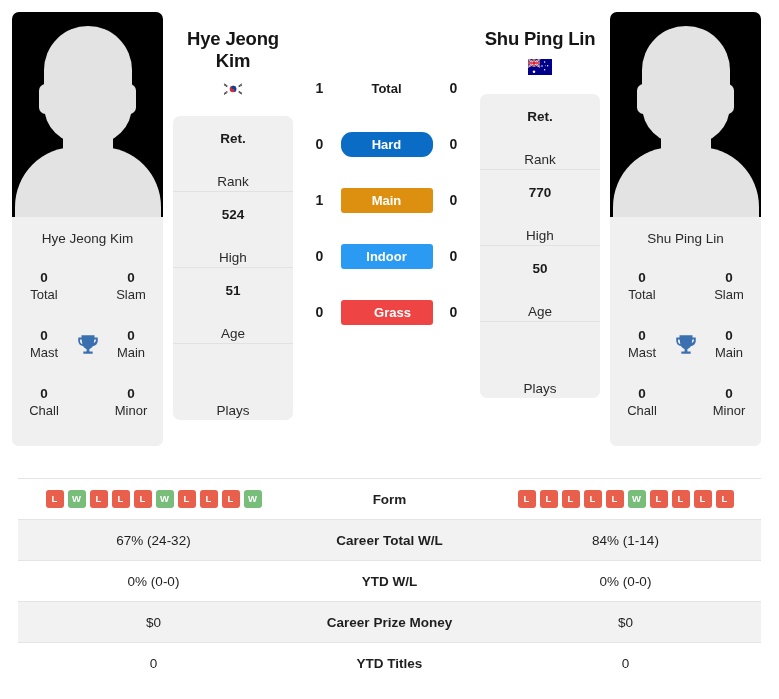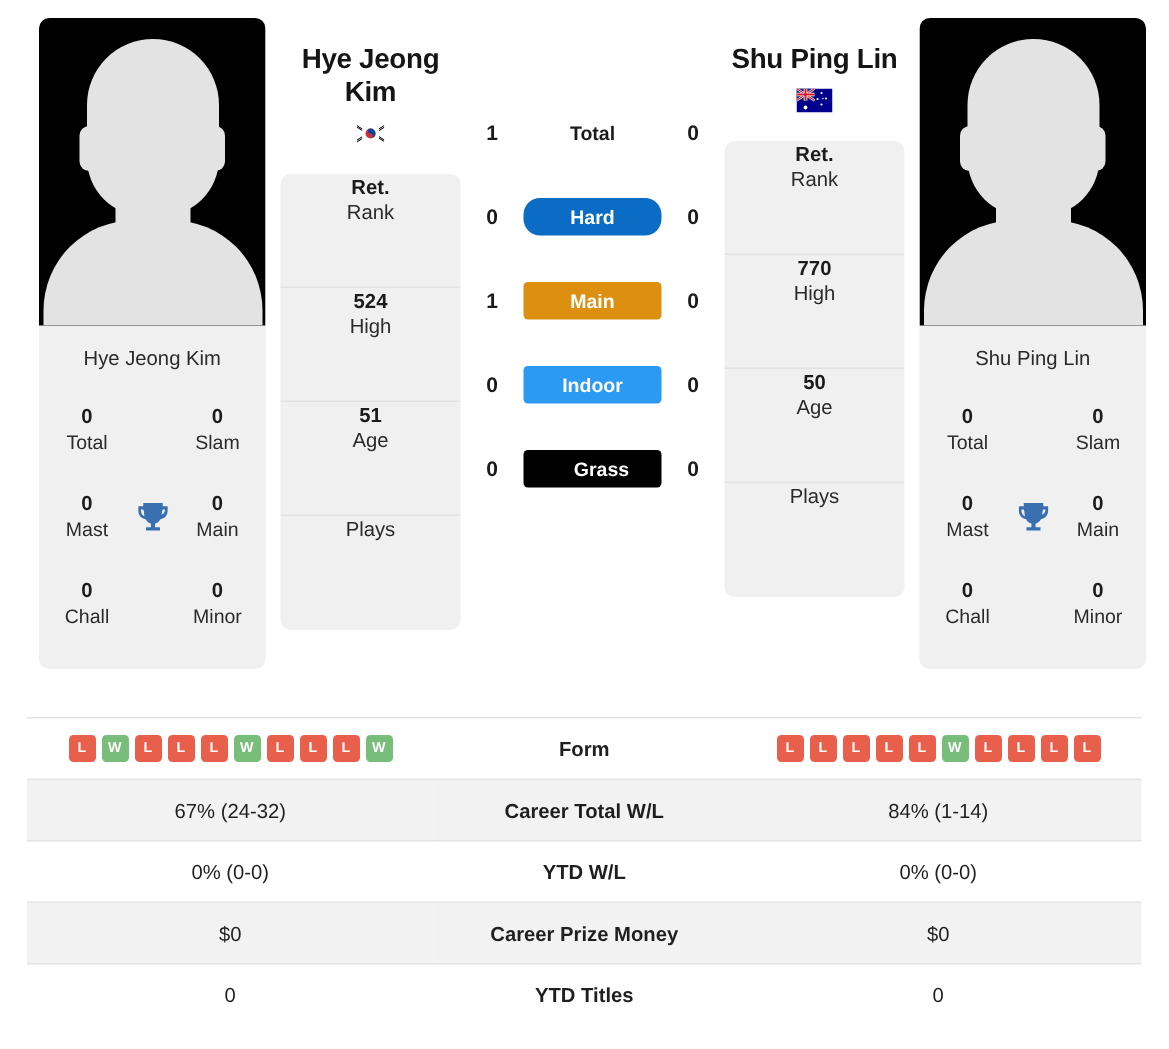--- a/index.html
+++ b/index.html
@@ -23,21 +23,21 @@
 
   
   .photo-card {
     width: 151px;
     margin-top: 12px;
     border-radius: 7px;
     overflow: hidden;
     background: #f0f0f0;
     flex: 0 0 151px;
   }
-  .photo-card.left  { margin-left: 26px; }
+  .photo-card.left  { margin-left: 12px; }
   .photo-card.right { margin-right: 18px; }
 
   .photo {
     position: relative;
     width: 100%;
     height: 205px;
     background: #000000;
     overflow: hidden;
   }
   .silhouette-head {
@@ -148,23 +148,24 @@
     margin-top: 19px;
     background: #f0f0f0;
     border-radius: 7px;
     overflow: hidden;
   }
   .info-row {
     height: 76px;
     display: flex;
     flex-direction: column;
     align-items: center;
-    justify-content: flex-start;
+    justify-content: flex-end;
     border-bottom: 1px solid #e2e2e2;
     line-height: 1.3;
+    gap: 26px;
   }
   .info-row:last-child { border-bottom: none; }
   .info-val {
     font-size: 13.5px;
     font-weight: bold;
     color: #1b1b1b;
   }
   .info-lbl {
     font-size: 13.5px;
     color: #2a2a2a;
@@ -354,21 +355,21 @@
       <div class="h2h-badge" id="badge-clay" style="background: rgb(221, 144, 16);">Main</div>
       <div class="h2h-score">0</div>
     </div>
     <div class="h2h-row">
       <div class="h2h-score">0</div>
       <div class="h2h-badge" id="badge-indoor" style="background: rgb(43, 154, 243);">Indoor</div>
       <div class="h2h-score">0</div>
     </div>
     <div class="h2h-row">
       <div class="h2h-score">0</div>
-      <div class="h2h-badge" id="badge-grass" style="background: #000000; padding-left: 12px;">Grass</div>
+      <div class="h2h-badge" id="badge-grass" style="background: #ef4444; padding-left: 12px;">Grass</div>
       <div class="h2h-score">0</div>
     </div>
   </div>
 
   <div class="name-col right">
     <div class="player-name">
       <span>Shu Ping Lin</span>
     </div>
     <svg class="flag" viewBox="0 0 36 24">
       <rect width="36" height="24" fill="#00008b"></rect>

